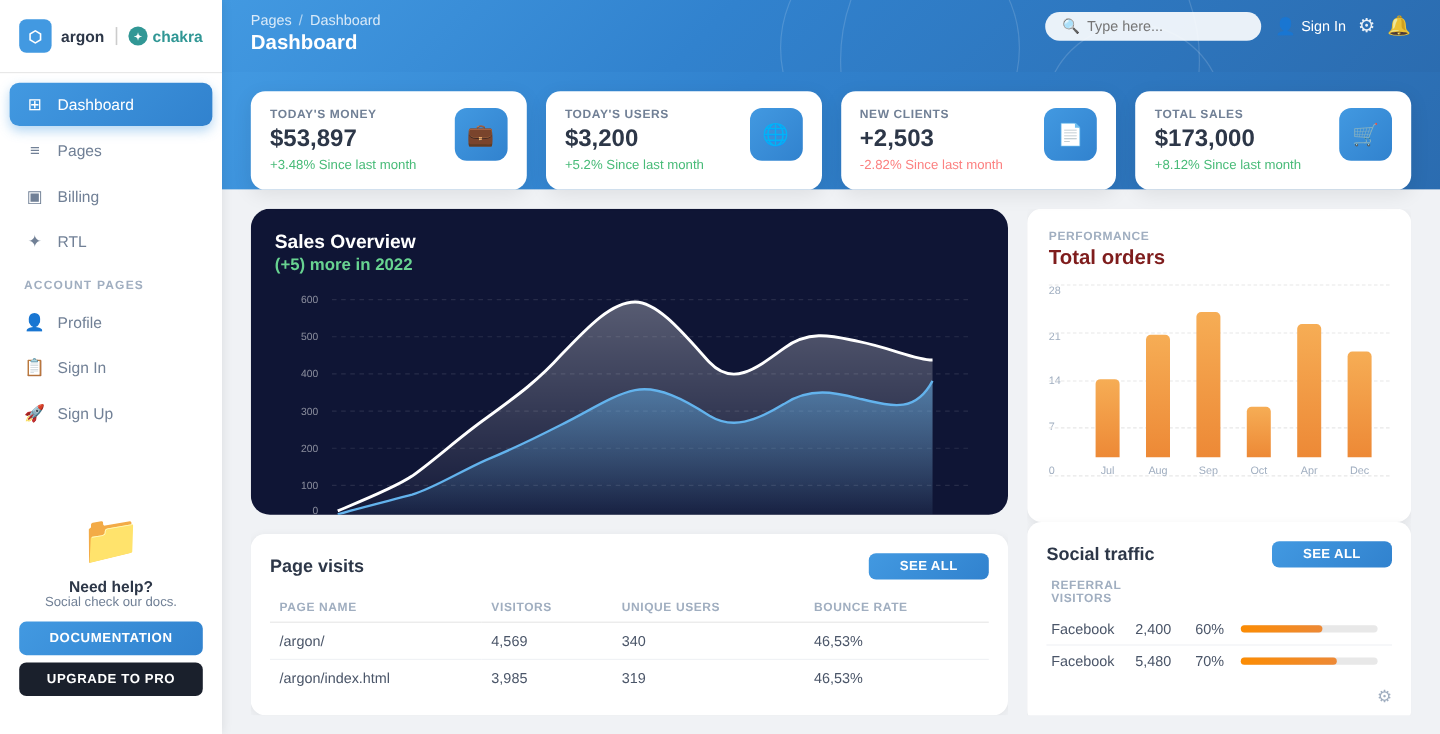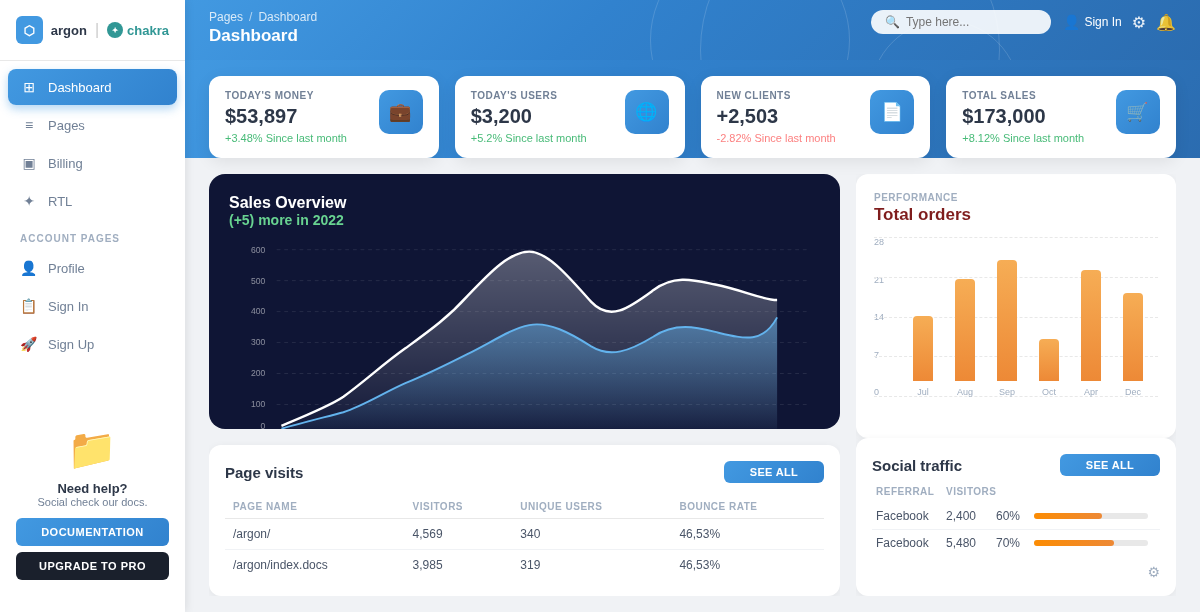--- a/index.html
+++ b/index.html
@@ -151,21 +151,21 @@
     .bar-col { display: flex; flex-direction: column; align-items: center; gap: 4px; z-index: 1; }
     .bar { width: 20px; border-radius: 4px 4px 0 0; background: linear-gradient(180deg, #f6ad55, #ed8936); }
     .bar-label { font-size: 9px; color: #a0aec0; margin-top: 2px; }
     .bar-y-labels { position: absolute; left: 0; top: 0; bottom: 20px; display: flex; flex-direction: column; justify-content: space-between; }
     .bar-y-label { font-size: 9px; color: #a0aec0; }
 
     
     .social-card { background: white; border-radius: 12px; padding: 16px; box-shadow: 0 2px 8px rgba(0,0,0,0.06); }
     .social-header { display: flex; justify-content: space-between; align-items: center; margin-bottom: 10px; }
     .social-title { font-size: 15px; font-weight: 700; color: #2d3748; }
-    .social-col-headers { display: flex; justify-content: space-between; padding: 0 4px; margin-bottom: 6px; }
+    .social-col-headers { display: flex; justify-content: space-between; padding: 0 4px; margin-bottom: 6px; flex-direction: column; }
     .social-col-header { font-size: 10px; color: #a0aec0; font-weight: 600; text-transform: uppercase; letter-spacing: 0.5px; }
     .social-row { display: flex; align-items: center; padding: 6px 4px; border-bottom: 1px solid #f0f2f5; }
     .social-row:last-child { border-bottom: none; }
     .social-name { width: 70px; font-size: 12px; color: #4a5568; font-weight: 500; }
     .social-value { width: 50px; font-size: 12px; color: #4a5568; }
     .social-pct { width: 30px; font-size: 12px; color: #4a5568; }
     .social-bar-wrap { flex: 1; height: 6px; background: #e8e8e8; border-radius: 4px; margin: 0 8px; }
     .social-bar-fill { height: 100%; border-radius: 4px; background: linear-gradient(90deg, #fc8c03, #ed8936); }
     .social-gear { color: #a0aec0; font-size: 14px; cursor: pointer; }
 
@@ -384,21 +384,21 @@
             </tr>
           </thead>
           <tbody id="visits-tbody">
           <tr>
     <td>/argon/</td>
     <td>4,569</td>
     <td>340</td>
     <td>46,53%</td>
   </tr>
               <tr>
-    <td>/argon/index.docs</td>
+    <td>/argon/index.html</td>
     <td>3,985</td>
     <td>319</td>
     <td>46,53%</td>
   </tr>
             </tbody>
         </table>
       </div>
     </div>
 
     <div class="right-panel">

